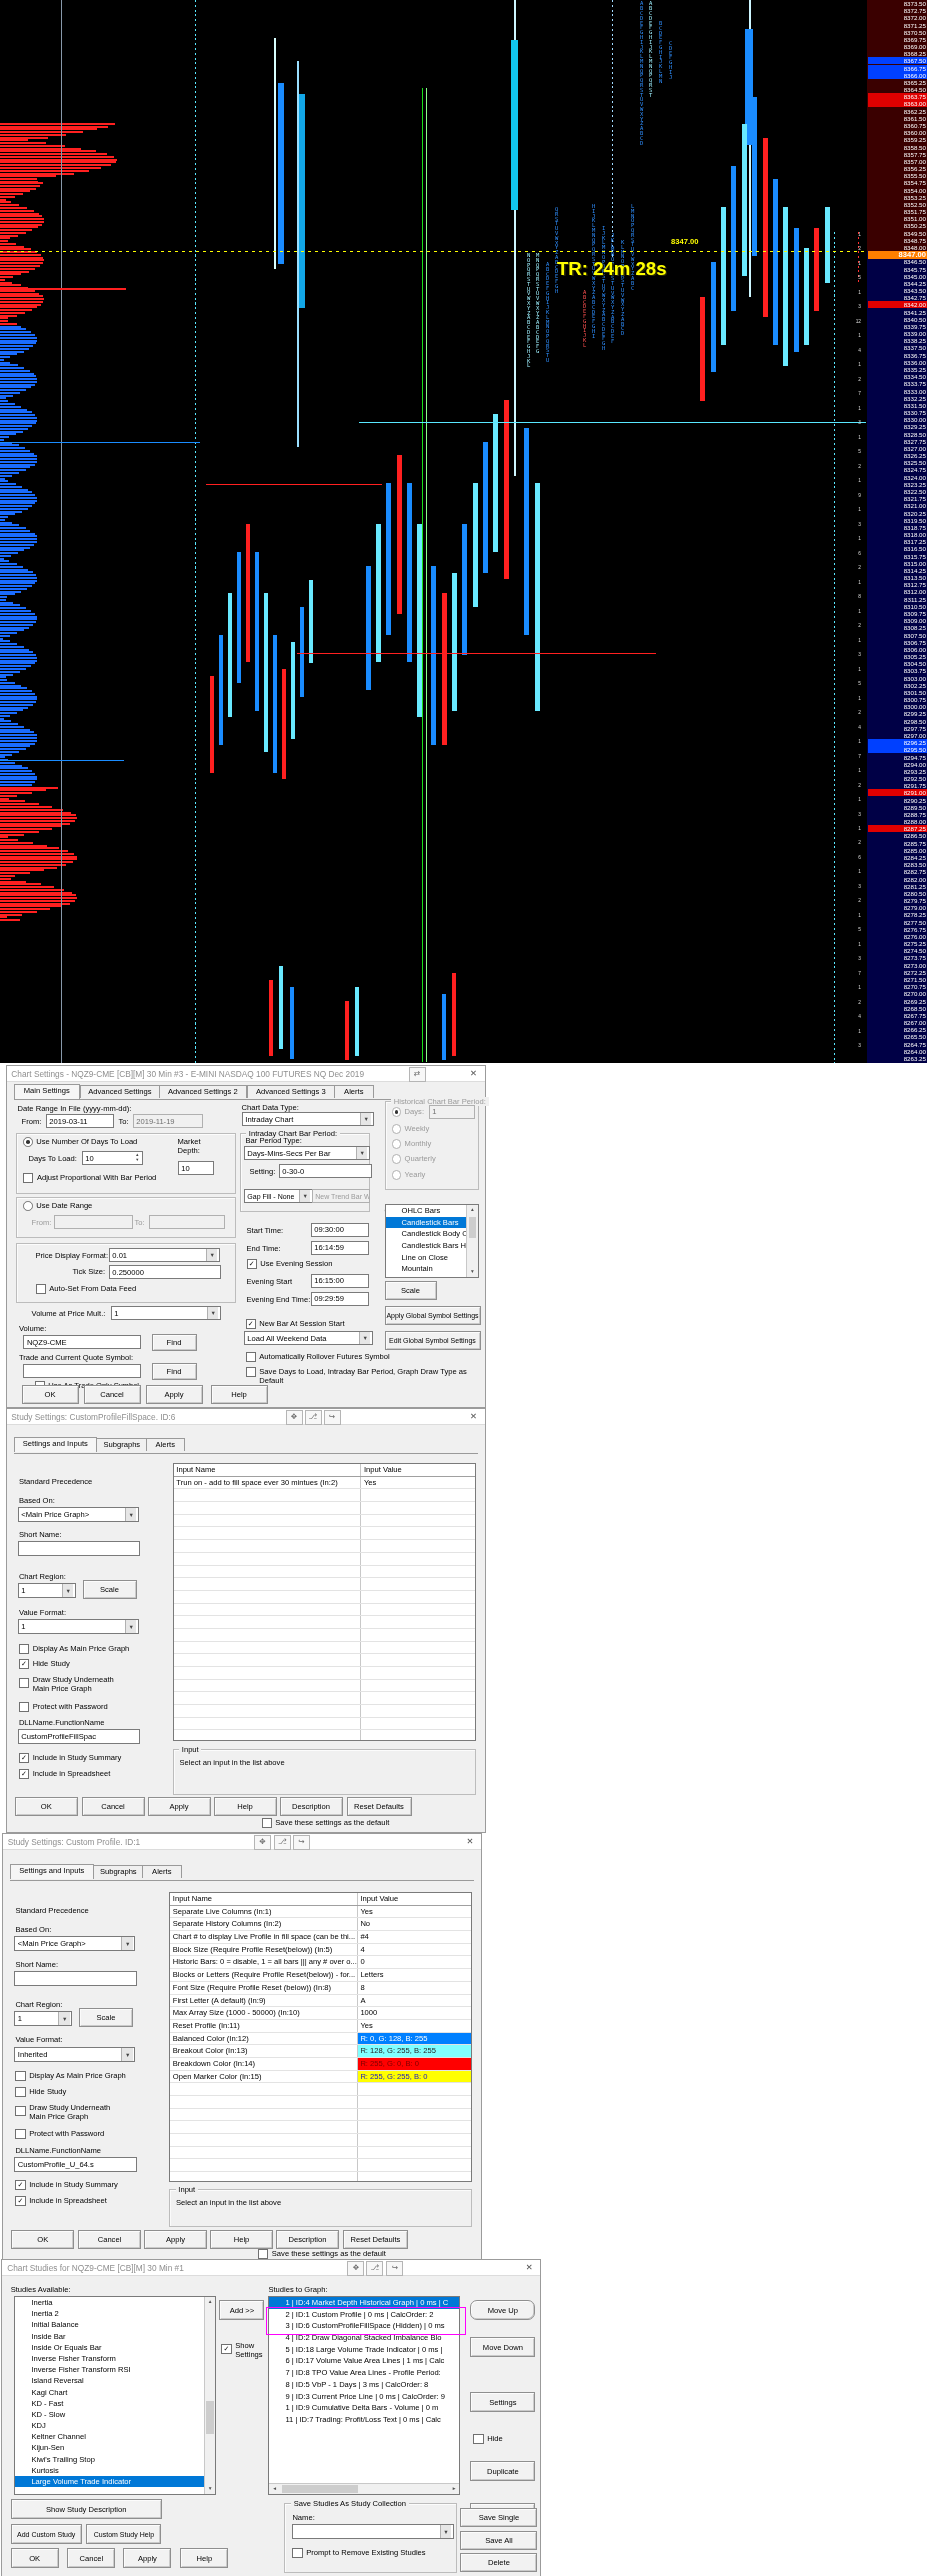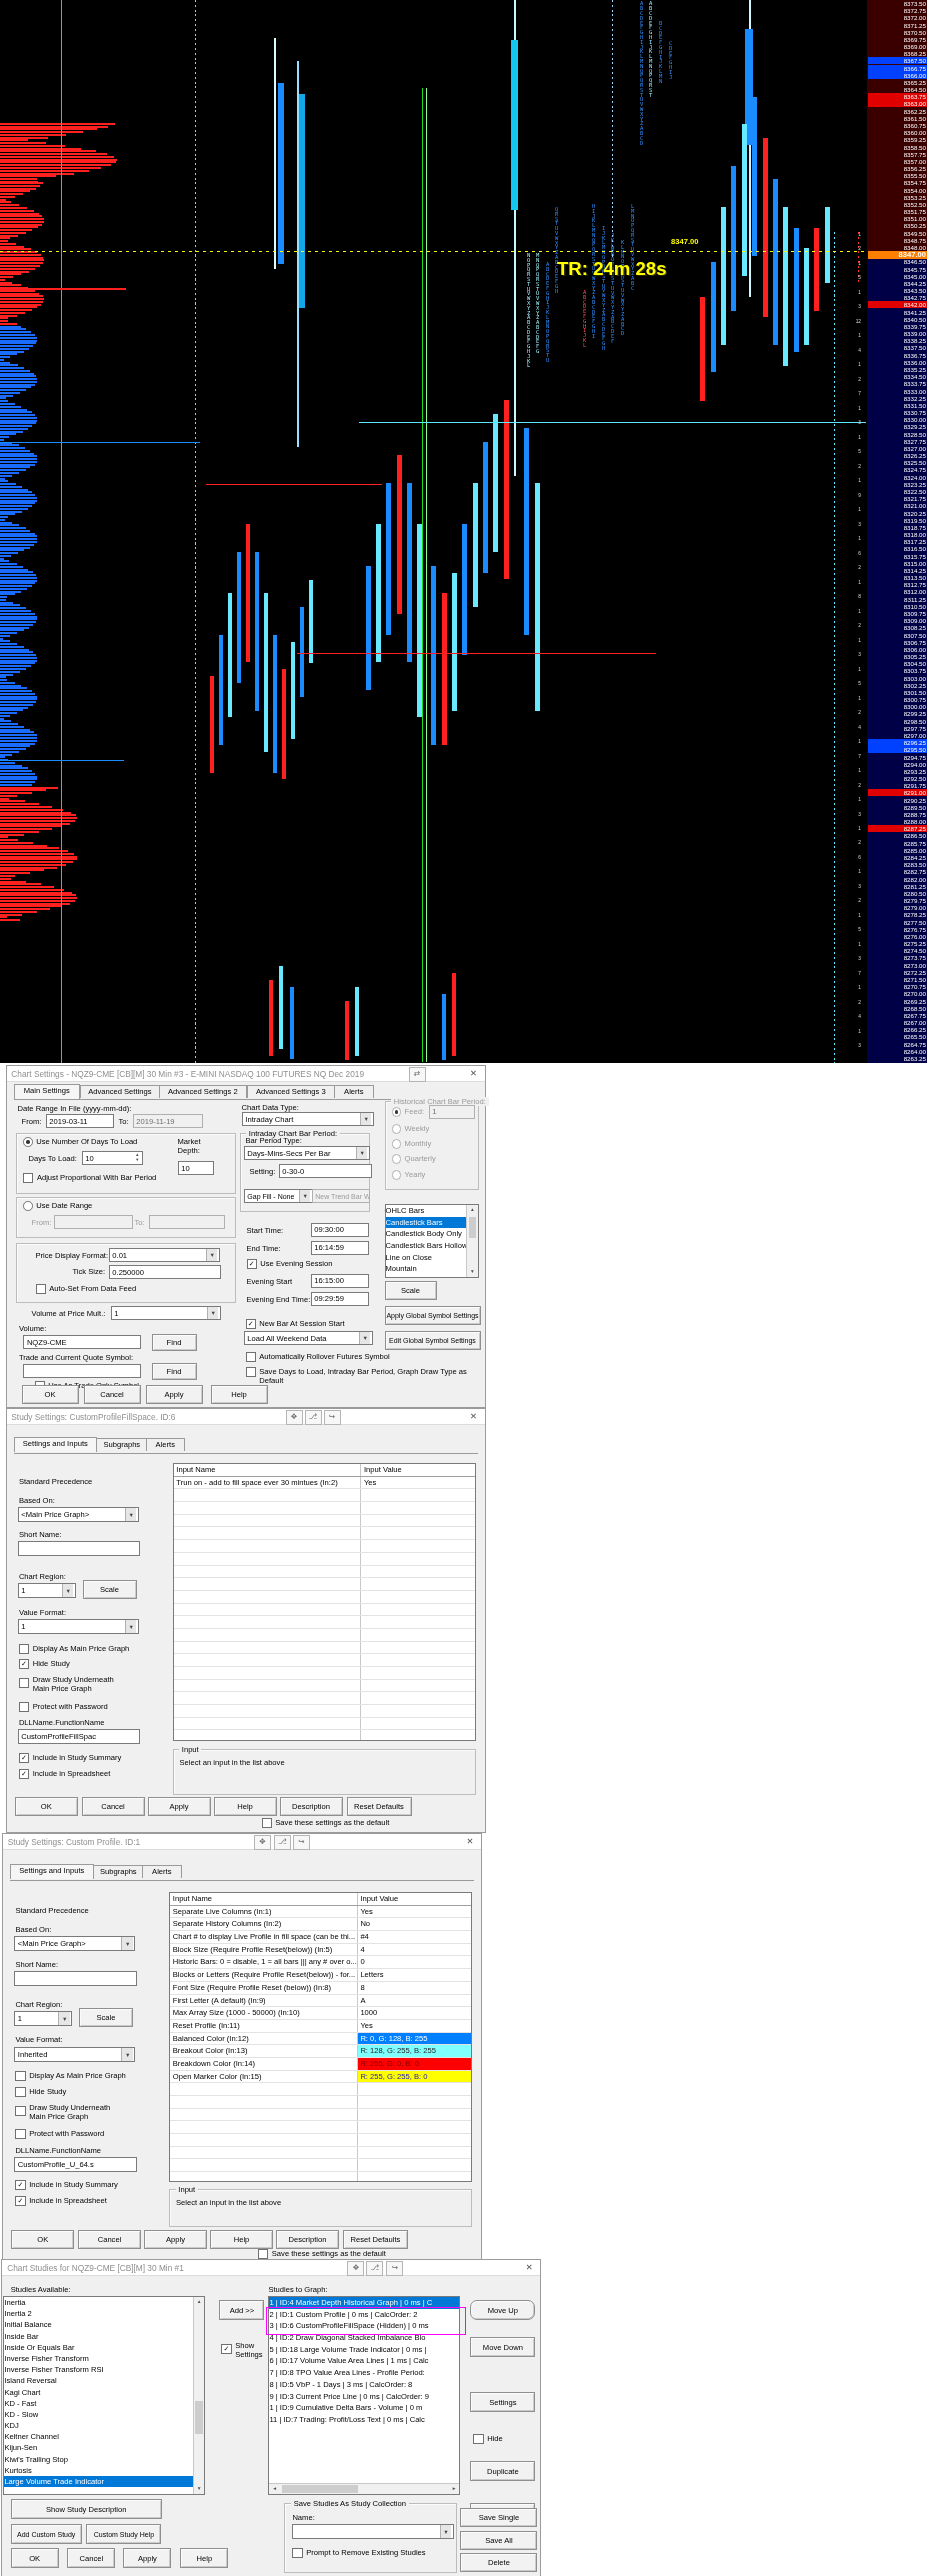--- a/index.html
+++ b/index.html
@@ -36,21 +36,21 @@
   .dd .dar{margin-left:auto;width:10.4px;height:100%;background:#e6e6e6;border-left:0.7px solid #b0b0b0;color:#444;font-size:5.5px;display:flex;align-items:center;justify-content:center;flex:none;}
   .dd.gray{background:#f0f0f0;color:#9a9a9a;border-color:#b0b0b0;}
   .btn{position:absolute;background:#f2f2f2;border:0.7px solid #8f8f8f;box-shadow:inset 0.7px 0.7px 0 #fff,inset -0.7px -0.7px 0 #bdbdbd;display:flex;align-items:center;justify-content:center;white-space:nowrap;}
   .cb,.rb{position:absolute;display:flex;gap:3.5px;align-items:flex-start;white-space:nowrap;}
   .cb .bx{width:8.3px;height:8.3px;border:0.7px solid #707070;background:#fff;font-size:7px;line-height:7.6px;text-align:center;color:#111;flex:none;}
   .rb .bx{width:7.6px;height:7.6px;border:0.7px solid #707070;border-radius:50%;background:#fff;flex:none;position:relative;}
   .rb.on .bx:after{content:"";position:absolute;left:2.1px;top:2.1px;width:3.5px;height:3.5px;border-radius:50%;background:#333;}
   .cb.dis .bx,.rb.dis .bx{border-color:#b0b0b0;}
   .cb.dis,.rb.dis{color:#9a9a9a;}
   .lst{position:absolute;background:#fff;border:0.7px solid #7a7a7a;overflow:hidden;}
-  .lrow{height:11px;line-height:11px;padding:0 0;white-space:nowrap;overflow:hidden;}
+  .lrow{height:11px;line-height:11px;padding:0 16px;white-space:nowrap;overflow:hidden;}
   .lrow.sel{background:#0078d7;color:#fff;}
   .sbv{position:absolute;top:0;bottom:0;right:0;width:10.4px;background:#f0f0f0;border-left:0.7px solid #c8c8c8;}
   .sbh{position:absolute;left:0;right:0;bottom:0;height:10.4px;background:#f0f0f0;border-top:0.7px solid #c8c8c8;}
   .sarr{position:absolute;width:10.4px;height:10.4px;color:#505050;font-size:4.8px;text-align:center;line-height:10.4px;background:#f0f0f0;}
   .sthumb{position:absolute;background:#cdcdcd;}
   .itbl{position:absolute;background:#fff;border:0.7px solid #7a7a7a;overflow:hidden;}
   .itbl .hdr{display:flex;border-bottom:0.7px solid #a0a0a0;height:11.7px;line-height:11.7px;}
   .itbl .trow{display:flex;border-bottom:0.7px solid #e3e3e3;height:11.7px;line-height:11.7px;}
   .itbl .c1{width:181px;padding:0 2.8px;border-right:0.7px solid #c8c8c8;overflow:hidden;white-space:nowrap;flex:none;}
   .itbl .c2{flex:1;padding:0 2.8px;overflow:hidden;white-space:nowrap;}
@@ -1061,21 +1061,21 @@
     <div class="cb" style="left:239px;top:301px;max-width:235px;">
         <span class="bx"></span>
         <span style="white-space:normal;display:inline-block;width:221px;">Save Days to Load, Intraday Bar Period, Graph Draw Type as Default</span>
       </div>
 
     <div class="gb" style="left:378px;top:35px;width:92px;height:87px;">
         <span class="glbl" style="color:#9a9a9a;">Historical Chart Bar Period:</span>
       </div>
     <div class="rb on dis" style="left:385px;top:41px;">
         <span class="bx"></span>
-        <span>Feed:</span>
+        <span>Days:</span>
       </div>
     <div class="tb gray" style="left:422px;top:39px;width:39px;height:11.7px;">1</div>
     <div class="rb dis" style="left:385px;top:58px;">
         <span class="bx"></span>
         <span>Weekly</span>
       </div>
     <div class="rb dis" style="left:385px;top:73px;">
         <span class="bx"></span>
         <span>Monthly</span>
       </div>
@@ -1488,21 +1488,21 @@
 
   <section class="win" id="dlg4" style="left:1.4px;top:2259px;width:538px;height:317px;">
     <div class="tbar">
       <span class="ttl">Chart Studies for NQZ9-CME [CB][M] 30 Min  #1</span>
       <span class="titlebtn" style="left:345px;">✥</span>
       <span class="titlebtn" style="left:364px;">⎇</span>
       <span class="titlebtn" style="left:384px;">↪</span>
       <span class="closebtn" style="right:2.8px;">✕</span>
     </div>
     <div class="lbl" style="left:8.3px;top:25px;">Studies Available:</div>
-    <div class="lst" id="availList" style="left:1px;top:36px;width:200px;height:197px;">
+    <div class="lst" id="availList" style="left:12px;top:36px;width:200px;height:197px;">
       <div class="sbv">
           <span class="sarr" style="top:0;">▲</span>
           <span class="sarr" style="bottom:0;">▼</span>
           <span class="sthumb" style="left:1.4px;right:1.4px;top:104px;height:33px;"></span>
         </div>
     <div class="lrow" style="height: 11.2px; line-height: 11.2px; margin-right: 10.4px;">Inertia</div>
         <div class="lrow" style="height: 11.2px; line-height: 11.2px; margin-right: 10.4px;">Inertia 2</div>
         <div class="lrow" style="height: 11.2px; line-height: 11.2px; margin-right: 10.4px;">Initial Balance</div>
         <div class="lrow" style="height: 11.2px; line-height: 11.2px; margin-right: 10.4px;">Inside Bar</div>
         <div class="lrow" style="height: 11.2px; line-height: 11.2px; margin-right: 10.4px;">Inside Or Equals Bar</div>

